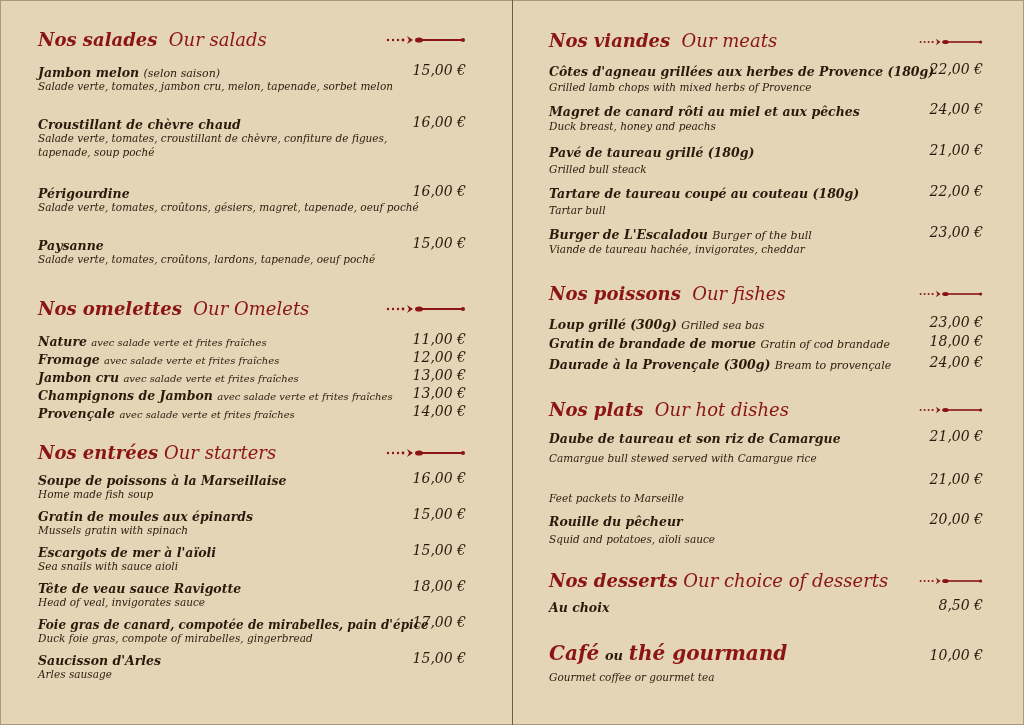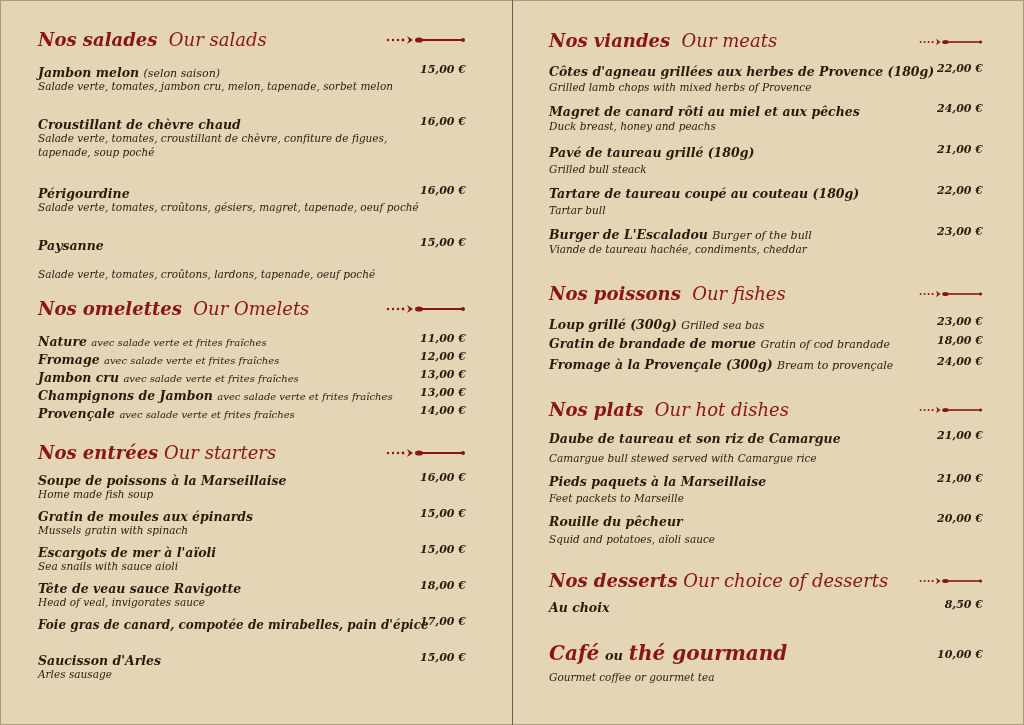--- a/index.html
+++ b/index.html
@@ -31,22 +31,22 @@
   .sec-title .en { font-weight:normal; }
   .sec-title .small { font-weight:bold; font-size:13px; color:#2a1a0c; }
 
   .ornament { position:absolute; right:0; width:80px; height:10px; }
 
   .row { position:absolute; left:0; right:0; white-space:nowrap; }
   .name { font-weight:bold; font-style:italic; font-size:12.5px; line-height:16px; }
   .name .sub { font-weight:normal; font-size:11px; }
   .name .tiny { font-weight:normal; font-size:10px; }
   .price {
-    position:absolute; right:0; top:0; font-weight:bold; font-style:italic;
-    font-size:11px; line-height:16px;
+    position:absolute; right:0; top:0; font-weight:normal; font-style:italic;
+    font-size:14px; line-height:16px;
   }
   .desc { position:absolute; left:0; font-style:italic; font-size:10.5px; line-height:14px; white-space:normal; width:360px; }
 </style>
 </head>
 <body>
 
 <div class="frame"></div>
 <div class="spine"></div>
 
 <div class="page left">
@@ -79,21 +79,21 @@
     <div class="desc" style="top:17px; width:350px">Salade verte, tomates, croustillant de chèvre, confiture de figues, tapenade, soup poché</div>
   </div>
   <div class="row" style="top:183px">
     <span class="name">Périgourdine</span>
     <span class="price">16,00 €</span>
     <div class="desc" style="top:17px; width:420px">Salade verte, tomates, croûtons, gésiers, magret, tapenade, oeuf poché</div>
   </div>
   <div class="row" style="top:235px">
     <span class="name">Paysanne</span>
     <span class="price">15,00 €</span>
-    <div class="desc" style="top:32px; width:420px">Salade verte, tomates, croûtons, lardons, tapenade, oeuf poché</div>
+    <div class="desc" style="top:17px; width:420px">Salade verte, tomates, croûtons, lardons, tapenade, oeuf poché</div>
   </div>
 
   <div class="abs sec-title" style="top:298px">
     <span class="fr">Nos omelettes</span>&nbsp;
     <span class="en">Our Omelets</span>
   </div>
   <svg class="ornament" style="top:304px" viewBox="0 0 80 10">
       <g fill="#8b1414">
         <circle cx="2" cy="5" r="1.2"></circle>
         <circle cx="7" cy="5" r="1.2"></circle>
@@ -160,20 +160,21 @@
     <div class="desc" style="top:17px">Sea snails with sauce aioli</div>
   </div>
   <div class="row" style="top:578px">
     <span class="name">Tête de veau sauce Ravigotte</span>
     <span class="price">18,00 €</span>
     <div class="desc" style="top:17px">Head of veal, invigorates sauce</div>
   </div>
   <div class="row" style="top:614px">
     <span class="name" style="font-size:12px">Foie gras de canard, compotée de mirabelles, pain d'épice</span>
     <span class="price">17,00 €</span>
+    <div class="desc" style="top:17px">Duck foie gras, compote of mirabelles, gingerbread</div>
   </div>
   <div class="row" style="top:650px">
     <span class="name">Saucisson d'Arles</span>
     <span class="price">15,00 €</span>
     <div class="desc" style="top:17px">Arles sausage</div>
   </div>
 </div>
 
 <div class="page right">
 
@@ -210,21 +211,21 @@
     <div class="desc" style="top:20px">Grilled bull steack</div>
   </div>
   <div class="row" style="top:183px">
     <span class="name">Tartare de taureau coupé au couteau (180g)</span>
     <span class="price">22,00 €</span>
     <div class="desc" style="top:20px">Tartar bull</div>
   </div>
   <div class="row" style="top:224px">
     <span class="name"><span>Burger de L'Escaladou</span> <span class="sub">Burger of the bull</span></span>
     <span class="price">23,00 €</span>
-    <div class="desc" style="top:18px">Viande de taureau hachée, condiments, cheddar</div>
+    <div class="desc" style="top:18px">Viande de taureau hachée, invigorates, cheddar</div>
   </div>
 
   <div class="abs sec-title" style="top:283px">
     <span class="fr">Nos poissons</span>&nbsp;
     <span class="en">Our fishes</span>
   </div>
   <svg class="ornament" style="top:289px; width:64px" viewBox="0 0 80 10">
       <g fill="#8b1414">
         <circle cx="2" cy="5" r="1.2"></circle>
         <circle cx="7" cy="5" r="1.2"></circle>
@@ -239,21 +240,21 @@
 
   <div class="row" style="top:314px">
     <span class="name"><span>Loup grillé (300g)</span> <span class="sub">Grilled sea bas</span></span>
     <span class="price">23,00 €</span>
   </div>
   <div class="row" style="top:333px">
     <span class="name"><span>Gratin de brandade de morue</span> <span class="sub">Gratin of cod brandade</span></span>
     <span class="price">18,00 €</span>
   </div>
   <div class="row" style="top:354px">
-    <span class="name"><span>Fromage à la Provençale (300g)</span> <span class="sub">Bream to provençale</span></span>
+    <span class="name"><span>Daurade à la Provençale (300g)</span> <span class="sub">Bream to provençale</span></span>
     <span class="price">24,00 €</span>
   </div>
 
   <div class="abs sec-title" style="top:399px">
     <span class="fr">Nos plats</span>&nbsp;
     <span class="en">Our hot dishes</span>
   </div>
   <svg class="ornament" style="top:405px; width:64px" viewBox="0 0 80 10">
       <g fill="#8b1414">
         <circle cx="2" cy="5" r="1.2"></circle>
@@ -266,21 +267,20 @@
         <circle cx="77" cy="5" r="2"></circle>
       </g>
     </svg>
 
   <div class="row" style="top:428px">
     <span class="name">Daube de taureau et son riz de Camargue</span>
     <span class="price">21,00 €</span>
     <div class="desc" style="top:23px">Camargue bull stewed served with Camargue rice</div>
   </div>
   <div class="row" style="top:471px">
-    <span class="name">Pieds paquets à la Marseillaise</span>
     <span class="price">21,00 €</span>
     <div class="desc" style="top:20px">Feet packets to Marseille</div>
   </div>
   <div class="row" style="top:511px">
     <span class="name">Rouille du pêcheur</span>
     <span class="price">20,00 €</span>
     <div class="desc" style="top:21px">Squid and potatoes, aïoli sauce</div>
   </div>
 
   <div class="abs sec-title" style="top:570px">

